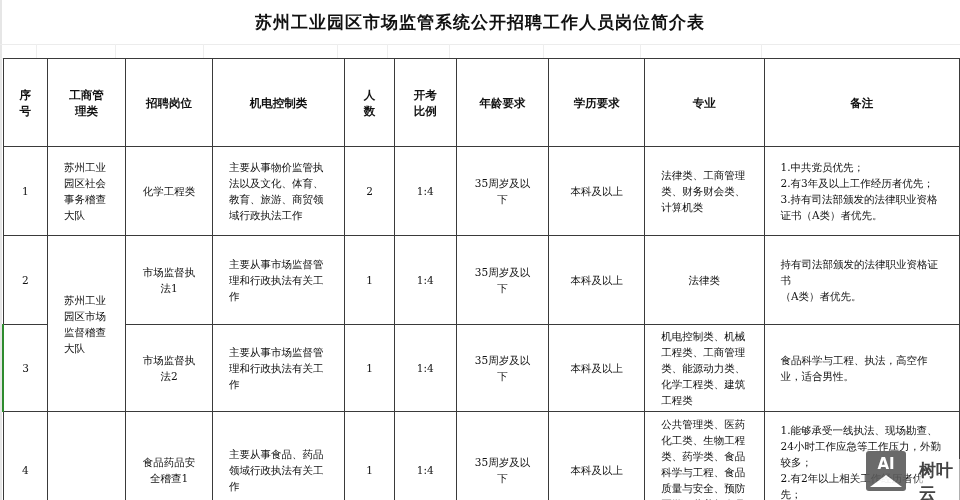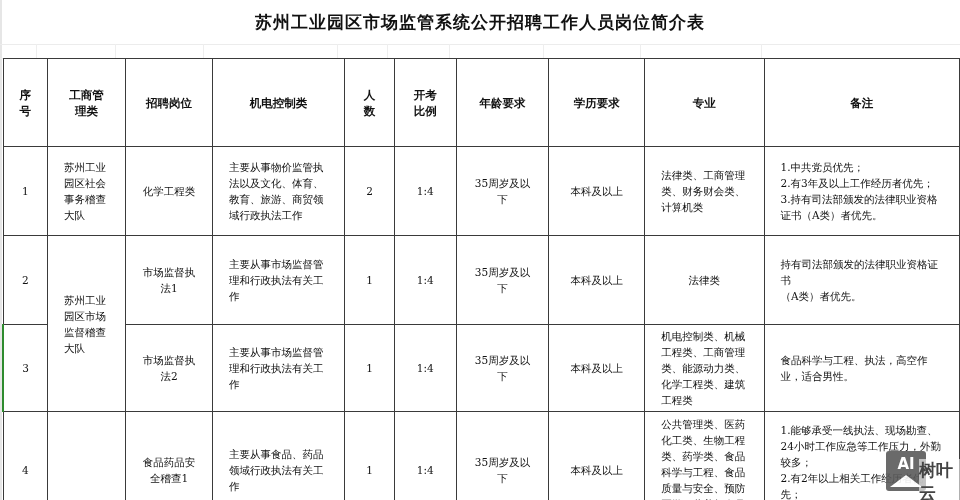--- a/index.html
+++ b/index.html
@@ -43,21 +43,21 @@
     tr.r3 td { height: 86px; }
     tr.r4 td { height: 90px; }
     td.sel-left { border-left: 2px solid #2e8b2e !important; }
     .watermark {
       position: absolute; left: 866px; top: 451px; width: 96px; height: 44px;
       font-family: "DejaVu Sans", "Liberation Sans", sans-serif;
     }
     .wm-logo {
       position: absolute; left: 0; top: 0; width: 40px; height: 40px;
       background: #5a5a5a; border-radius: 3px; color: #fff; font-weight: bold;
-      font-size: 15px; text-align: center; line-height: 26px; opacity: 0.9; margin-left: 20px;
+      font-size: 15px; text-align: center; line-height: 26px; opacity: 0.9;
     }
     .wm-logo .mtn {
       position: absolute; left: 4px; bottom: 4px; width: 0; height: 0;
       border-left: 16px solid transparent; border-right: 16px solid transparent;
       border-bottom: 12px solid #ffffff;
     }
     .wm-text {
       position: absolute; left: 34px; top: 8px; font-size: 17px; color: #444;
       font-weight: bold; background: rgba(255,255,255,0.6); margin-left: 19px;
     }

